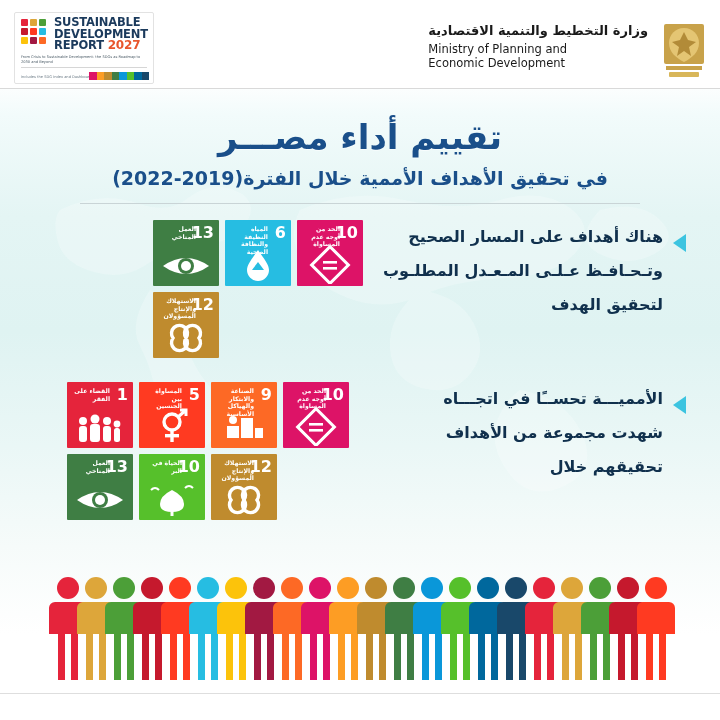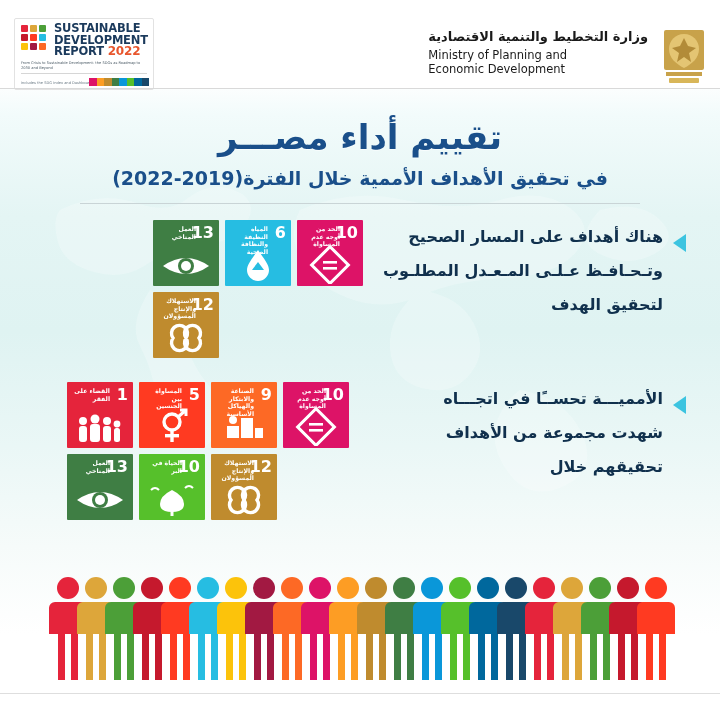--- a/index.html
+++ b/index.html
@@ -28,21 +28,21 @@
     opacity: 0.32;
     pointer-events: none;
   }
   .header {
     position: relative;
     height: 88px;
     background: #ffffff;
     display: flex;
     align-items: flex-start;
     justify-content: space-between;
-    padding: 18px 14px 0 14px;
+    padding: 12px 14px 0 14px;
     box-sizing: border-box;
   }
   
   .report-logo {
     width: 140px;
     height: 72px;
     border: 1px solid #e2e2e2;
     border-radius: 2px;
     background: #ffffff;
     padding: 4px 6px;
@@ -273,21 +273,21 @@
           <i style="background:#26bde2"></i>
         <i style="background:#fcc30b"></i>
           <i style="background:#a21942"></i>
           <i style="background:#fd6925"></i>
       </div>
       <div class="logo-title">
         <div>SUSTAINABLE</div>
         <div class="l2">DEVELOPMENT</div>
         <div>
           <span>REPORT</span>
-          <span class="logo-year">2022</span>
+          <span class="logo-year">2027</span>
         </div>
       </div>
       <div class="logo-sub">From Crisis to Sustainable Development: the SDGs as Roadmap to 2030 and Beyond</div>
       <div class="logo-rule"></div>
       <div class="logo-foot">Includes the SDG Index and Dashboards</div>
       <div class="logo-stripe">
         <span style="background:#dd1367"></span>
           <span style="background:#fd9d24"></span>
           <span style="background:#bf8b2e"></span>
         <span style="background:#3f7e44"></span>

